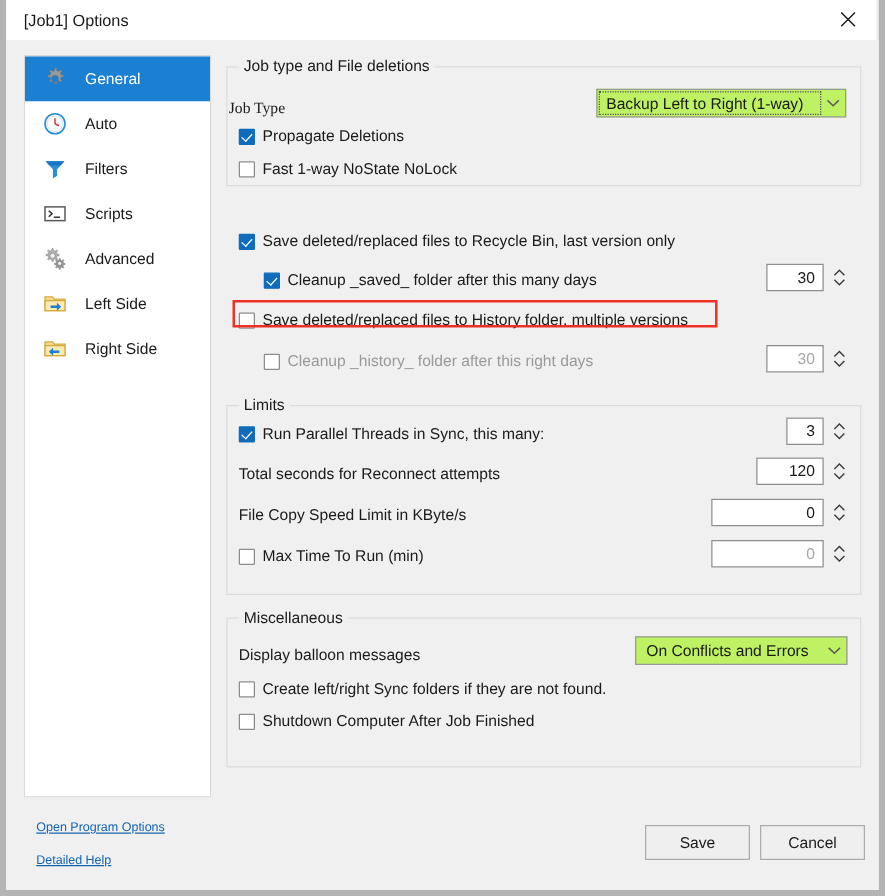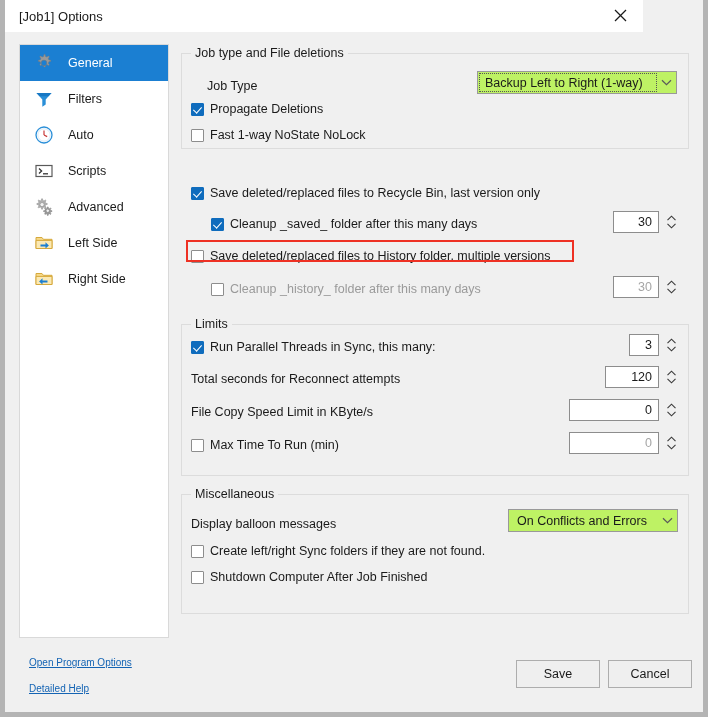--- a/index.html
+++ b/index.html
@@ -24,21 +24,21 @@
     border-right: 5px solid #b4b4b4;
     border-bottom: 5px solid #b4b4b4;
     border-top: 0;
     background: #f0f0f0;
   }
 
   
   #titlebar {
     position: absolute;
     left: 0; top: 0;
-    width: 638px; height: 32px;
+    width: 696px; height: 32px;
     background: #ffffff;
     border-bottom: 1px solid #ffffff;
   }
   #title-text {
     position: absolute;
     left: 14px; top: 9px;
     font-size: 13px;
     color: #1a1a1a;
     white-space: nowrap;
   }
@@ -273,42 +273,42 @@
             <path d="M10 1.6l1.1 0 .35 1.9 1.5.62 1.6-1.1.78.78-1.1 1.6.62 1.5 1.9.35 0 1.1-1.9.35-.62 1.5 1.1 1.6-.78.78-1.6-1.1-1.5.62-.35 1.9-1.1 0-.35-1.9-1.5-.62-1.6 1.1-.78-.78 1.1-1.6-.62-1.5-1.9-.35 0-1.1 1.9-.35.62-1.5-1.1-1.6.78-.78 1.6 1.1 1.5-.62z" fill="#9a9a9a" stroke="#7a7a7a" stroke-width="0.5"></path>
             <circle cx="10" cy="10" r="2.9" fill="#1b7fd2" stroke="#7a7a7a" stroke-width="0.6"></circle>
           </svg>
         </span>
         <span class="nav-label">General</span>
       </div>
 
       <div class="nav-item">
         <span class="nav-ico">
           <svg width="20" height="20" viewBox="0 0 20 20">
-            <path d="M2.5 4h15l-5.8 6.4v5.2l-3.4 2.1v-7.3z" fill="#2a8fd8"></path>
-            <path d="M2.5 4h15l-3 3.3h-9z" fill="#1878c4"></path>
-          </svg>
-        </span>
-        <span class="nav-label">Filters</span>
-      </div>
-
-      <div class="nav-item">
-        <span class="nav-ico">
-          <svg width="20" height="20" viewBox="0 0 20 20">
             <circle cx="10" cy="10" r="8" fill="#ffffff" stroke="#2a8fd8" stroke-width="1.3"></circle>
             <circle cx="10" cy="10" r="6.2" fill="none" stroke="#cfe4f5" stroke-width="0.8"></circle>
             <line x1="10" y1="10" x2="10" y2="5.6" stroke="#c83a3a" stroke-width="1.2"></line>
             <line x1="10" y1="10" x2="13.2" y2="11.6" stroke="#c83a3a" stroke-width="1.2"></line>
           </svg>
         </span>
         <span class="nav-label">Auto</span>
       </div>
 
       <div class="nav-item">
         <span class="nav-ico">
           <svg width="20" height="20" viewBox="0 0 20 20">
+            <path d="M2.5 4h15l-5.8 6.4v5.2l-3.4 2.1v-7.3z" fill="#2a8fd8"></path>
+            <path d="M2.5 4h15l-3 3.3h-9z" fill="#1878c4"></path>
+          </svg>
+        </span>
+        <span class="nav-label">Filters</span>
+      </div>
+
+      <div class="nav-item">
+        <span class="nav-ico">
+          <svg width="20" height="20" viewBox="0 0 20 20">
             <rect x="2" y="4.5" width="16" height="11" fill="#ffffff" stroke="#5a5a5a" stroke-width="1.2"></rect>
             <path d="M5 7.6l2.6 2.4-2.6 2.4" fill="none" stroke="#333333" stroke-width="1.3"></path>
             <line x1="9" y1="12.8" x2="14" y2="12.8" stroke="#333333" stroke-width="1.3"></line>
           </svg>
         </span>
         <span class="nav-label">Scripts</span>
       </div>
 
       <div class="nav-item">
         <span class="nav-ico">
@@ -344,21 +344,21 @@
         <span class="nav-label">Right Side</span>
       </div>
     </div>
 
     <div id="pane">
 
       <div class="group" style="top:9px; height:96px;">
         <div class="group-legend">Job type and File deletions</div>
       </div>
 
-      <div class="row" style="left:26px; top:35px;">
+      <div class="row" style="left:2px; top:35px;font-family:Liberation Serif, serif;">
         <span class="label-text">Job Type</span>
       </div>
 
       <div class="combo focused" style="left:296px; top:27px; width:200px;">
         <span class="combo-text">Backup Left to Right (1-way)</span>
         <span class="combo-arrow">
           <svg width="11" height="7" viewBox="0 0 11 7">
               <path d="M1 1.3L5.5 5.6 10 1.3" fill="none" stroke="#5a5a5a" stroke-width="1.2"></path>
             </svg>
         </span>
@@ -395,21 +395,21 @@
       </div>
 
       <div class="row" style="left:10px; top:205px;">
         <span class="cb"></span>
         <span class="cb-label">Save deleted/replaced files to History folder, multiple versions</span>
       </div>
       <div id="highlight-box" style="left:5px; top:196px; width:388px; height:22px;"></div>
 
       <div class="row" style="left:30px; top:238px;">
         <span class="cb"></span>
-        <span class="cb-label dim">Cleanup _history_ folder after this many days</span>
+        <span class="cb-label dim">Cleanup _history_ folder after this right days</span>
       </div>
       <div class="spin" style="left:432px; top:232px;">
         <span class="box dim" style="width:46px;">30</span>
         <span class="arrows">
           <svg width="11" height="18" viewBox="0 0 11 18">
             <path d="M1.5 7.2L5.5 3.2 9.5 7.2" fill="none" stroke="#3a3a3a" stroke-width="1.1"></path>
             <path d="M1.5 10.8L5.5 14.8 9.5 10.8" fill="none" stroke="#3a3a3a" stroke-width="1.1"></path>
           </svg>
         </span>
       </div>

